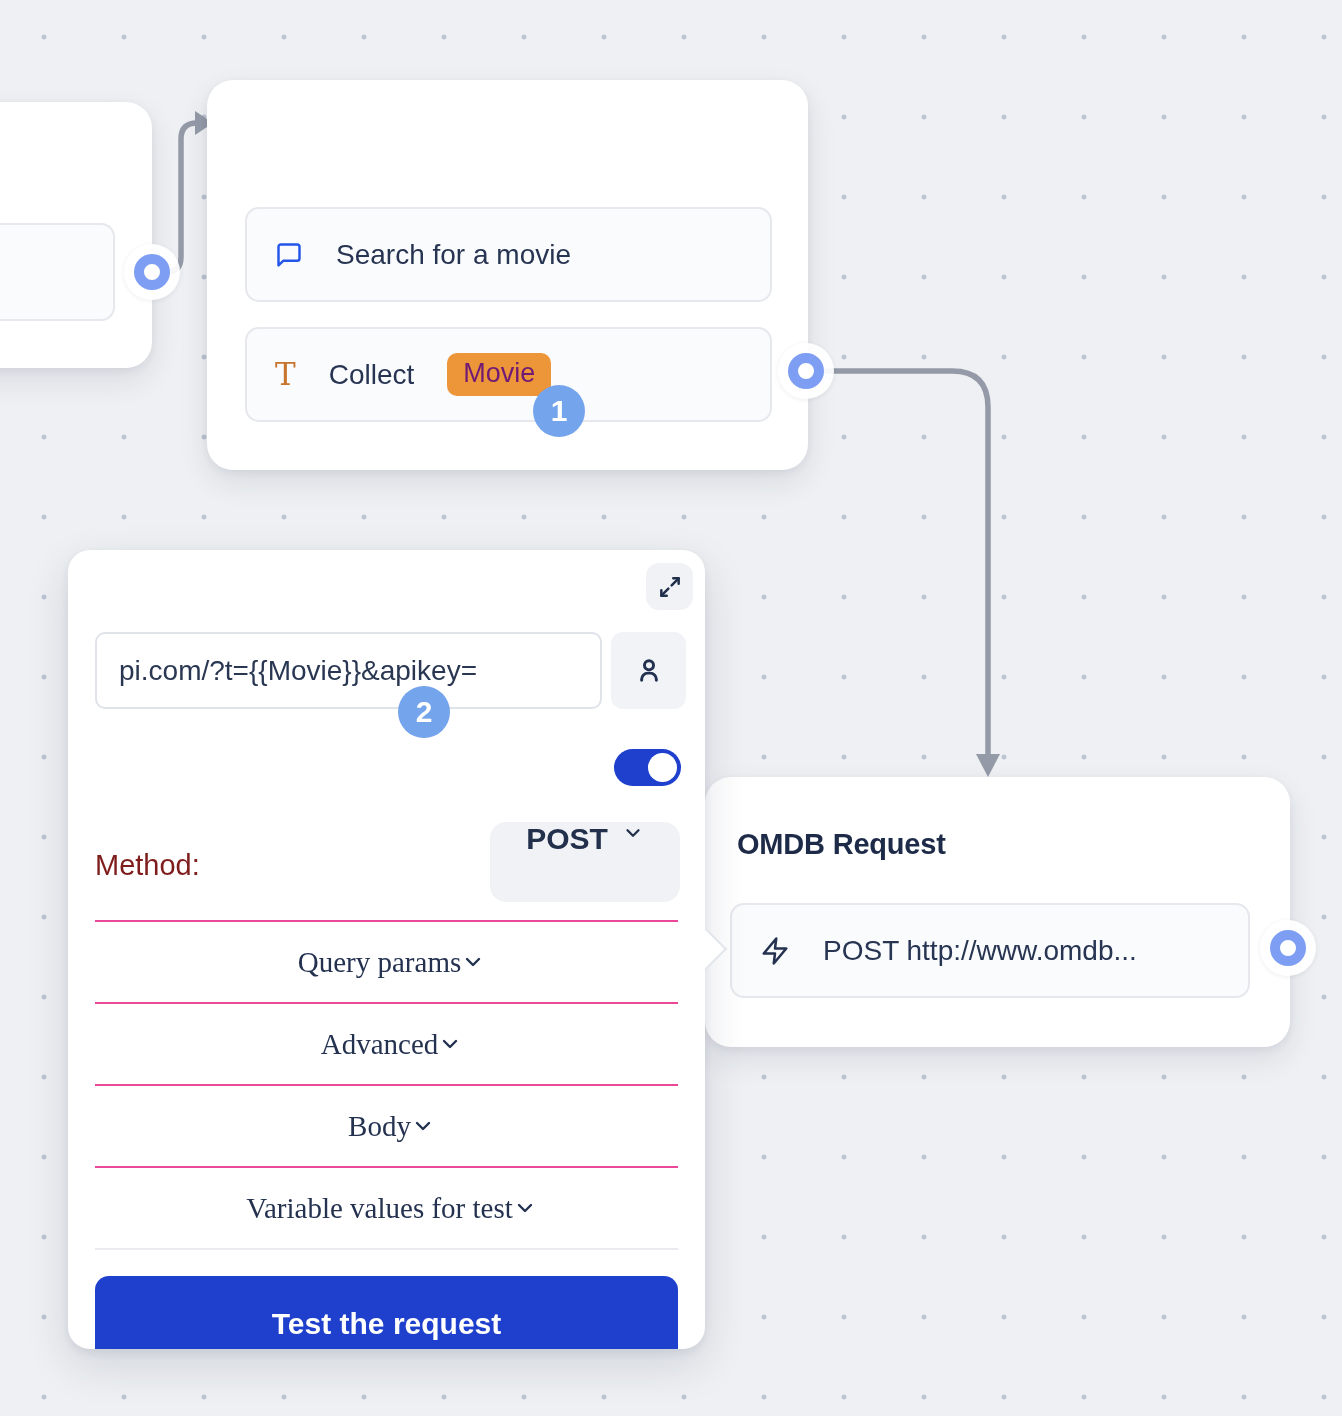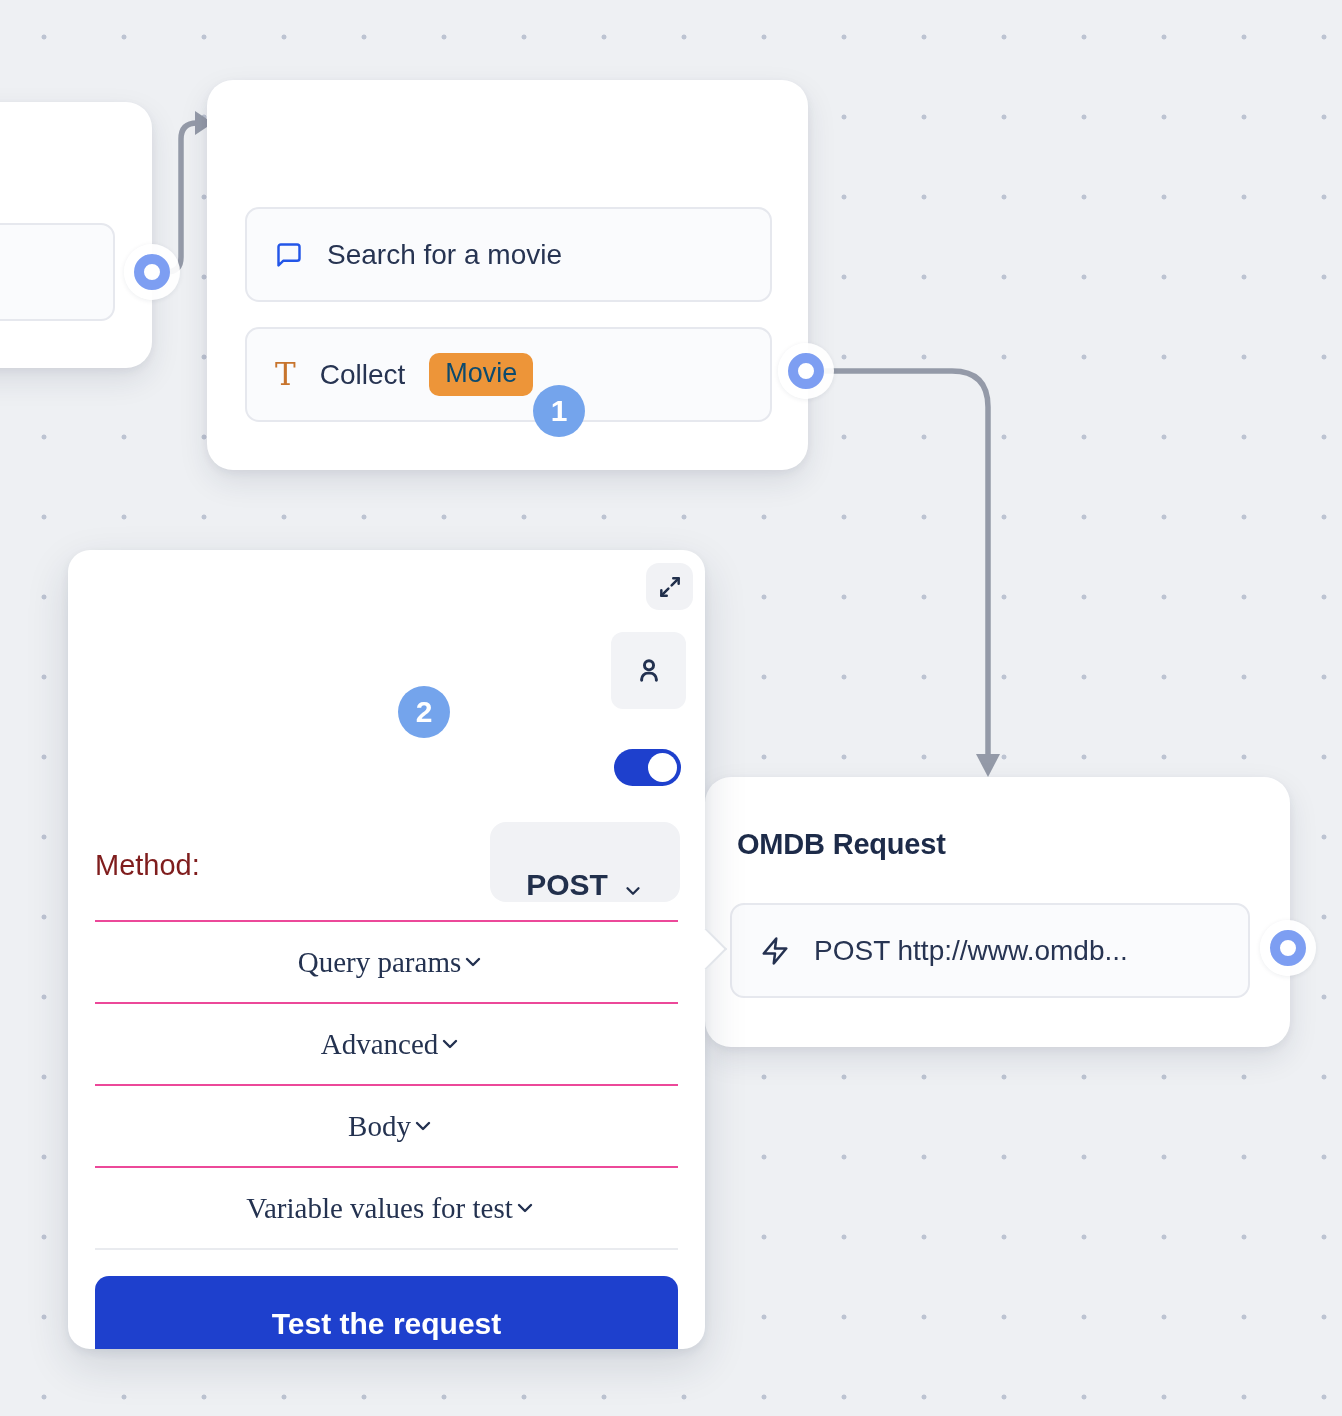--- a/index.html
+++ b/index.html
@@ -9,24 +9,24 @@
     background-color:#eef0f3;
     background-image:radial-gradient(circle,#bdc4d2 2.2px,rgba(189,196,210,0) 2.8px);
     background-size:80px 80px;background-position:4px -3px;
   }
   .wires{position:absolute;left:0;top:0;z-index:1;pointer-events:none;}
 
   .card{position:absolute;background:#ffffff;border-radius:26px;z-index:2;
     box-shadow:0 12px 30px rgba(28,41,70,.10),0 3px 8px rgba(28,41,70,.06);}
   .node-title{position:absolute;font-size:29px;font-weight:700;color:#1d2b49;letter-spacing:-.2px;}
   .item{position:absolute;background:#fafbfd;border:2px solid #e6e8ee;border-radius:14px;
-    display:flex;align-items:center;padding:0 28px;gap:24px;box-sizing:border-box;}
+    display:flex;align-items:center;padding:0 28px;gap:33px;box-sizing:border-box;}
   .item-label{font-size:28px;color:#273452;white-space:nowrap;overflow:hidden;}
   .t-icon{font-family:"DejaVu Serif","Liberation Serif",serif;font-size:31px;color:#c7742d;font-weight:500;line-height:1;}
-  .var-badge{background:#ed9539;color:#0c4a6e;font-size:27px;border-radius:10px;padding:6px 16px 8px;line-height:1.1;}
+  .var-badge{background:#ed9539;color:#701a75;font-size:27px;border-radius:10px;padding:6px 16px 8px;line-height:1.1;}
   .step-badge{position:absolute;width:52px;height:52px;border-radius:50%;background:#74a4ec;color:#fff;
     font-size:30px;font-weight:700;display:flex;align-items:center;justify-content:center;z-index:6;}
   .port{position:absolute;width:56px;height:56px;border-radius:50%;background:rgba(255,255,255,.92);
     box-shadow:0 1px 5px rgba(28,41,70,.08);display:flex;align-items:center;justify-content:center;z-index:3;}
   .port-dot{width:36px;height:36px;border-radius:50%;background:#fff;border:10px solid #7d9ef2;box-sizing:border-box;}
 
   
   #entry-card{left:-170px;top:102px;width:322px;height:266px;}
   #entry-item{left:80px;top:121px;width:205px;height:98px;}
 
@@ -50,21 +50,21 @@
   #url-input{position:absolute;left:27px;top:82px;width:507px;height:77px;border:2px solid #e0e3e9;border-radius:10px;
     box-sizing:border-box;font-family:inherit;font-size:28px;color:#2a3752;padding:0 22px;background:#fff;outline:none;}
   #person-btn{position:absolute;left:543px;top:82px;width:75px;height:77px;border-radius:12px;background:#f2f3f6;
     display:flex;align-items:center;justify-content:center;border:none;cursor:pointer;}
   #panel-step-badge{left:330px;top:136px;}
   #adv-label{position:absolute;left:27px;top:201px;font-size:29px;color:#223150;line-height:34px;}
   .toggle{position:absolute;left:546px;top:199px;width:67px;height:37px;border-radius:19px;background:#1e40cd;cursor:pointer;}
   .toggle .knob{position:absolute;right:4px;top:4px;width:29px;height:29px;border-radius:50%;background:#fff;}
   #method-label{position:absolute;left:27px;top:298px;font-size:29px;color:#7f1d1d;line-height:34px;}
   #method-dropdown{position:absolute;left:422px;top:272px;width:190px;height:80px;border-radius:16px;background:#f1f2f5;
-    border:none;display:flex;align-items:flex-end;justify-content:center;gap:14px;cursor:pointer;}
+    border:none;display:flex;align-items:flex-start;justify-content:center;gap:14px;cursor:pointer;}
   #method-value{font-size:30px;font-weight:600;color:#22304c;}
   #sections{position:absolute;left:27px;top:370px;width:583px;border-bottom:2px solid #e9ebef;}
   .section-row{height:80px;border-top:2px solid #ec4899;display:flex;align-items:center;justify-content:center;
     padding:0 22px 0 32px;cursor:pointer;font-family:Liberation Serif, serif;}
   .section-label{font-size:29px;color:#243250;}
   #test-btn{position:absolute;left:27px;top:726px;width:583px;height:96px;border-radius:14px;background:#1e40cd;
     border:none;color:#fff;font-family:inherit;font-size:30px;font-weight:700;cursor:pointer;}
   #panel-caret{position:absolute;left:691px;top:934px;width:28px;height:28px;background:#fff;
     border-top:2px solid #e2e5ea;border-right:2px solid #e2e5ea;transform:rotate(45deg);z-index:5;}
   .icon{flex:none;display:flex;align-items:center;justify-content:center;}
@@ -132,20 +132,21 @@
       <span class="icon">
         <svg width="26" height="26" viewBox="0 0 24 24" fill="none" stroke="#22304c" stroke-width="2.3" stroke-linecap="round" stroke-linejoin="round">
           <polyline points="15 4 20 4 20 9"></polyline>
           <line x1="20" y1="4" x2="13.5" y2="10.5"></line>
           <polyline points="9 20 4 20 4 15"></polyline>
           <line x1="4" y1="20" x2="10.5" y2="13.5"></line>
         </svg>
       </span>
     </button>
 
+    <input id="url-input" type="text" value="pi.com/?t={{Movie}}&amp;apikey=" style="">
 
     <button id="person-btn">
       <span class="icon">
         <svg width="34" height="34" viewBox="0 0 24 24" fill="none" stroke="#233150" stroke-width="2.1" stroke-linecap="round" stroke-linejoin="round">
           <circle cx="12" cy="8" r="3.2"></circle>
           <path d="M6.8 18.5v-.6a4.4 4.4 0 0 1 4.4-4.4h1.6a4.4 4.4 0 0 1 4.4 4.4v.6"></path>
         </svg>
       </span>
     </button>
 

